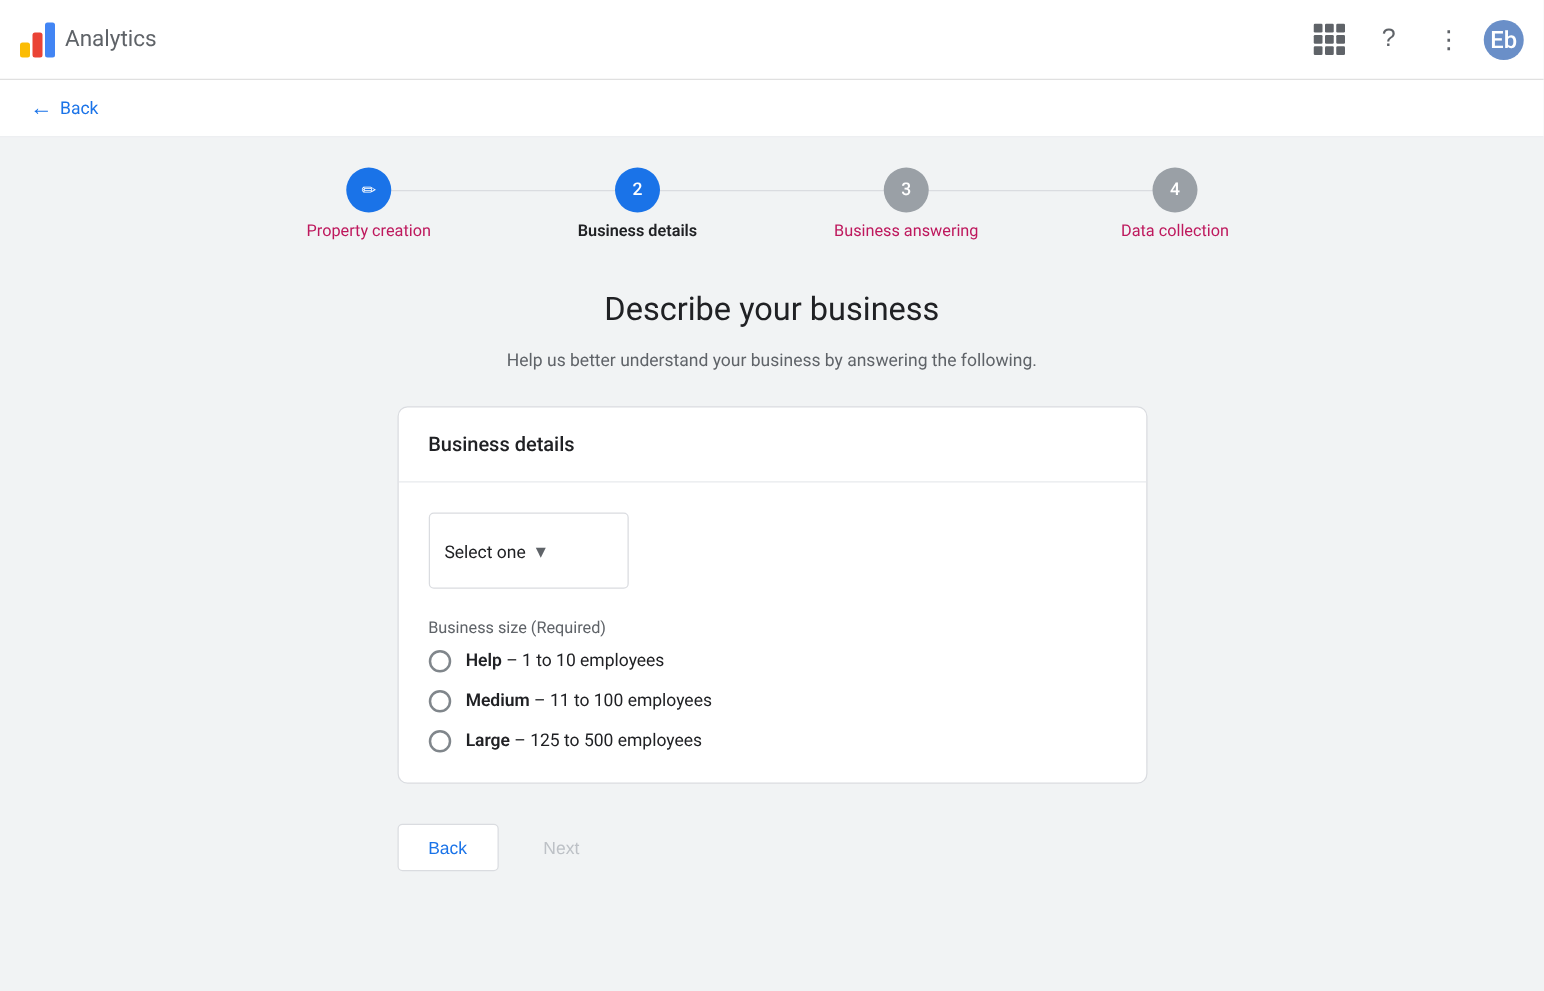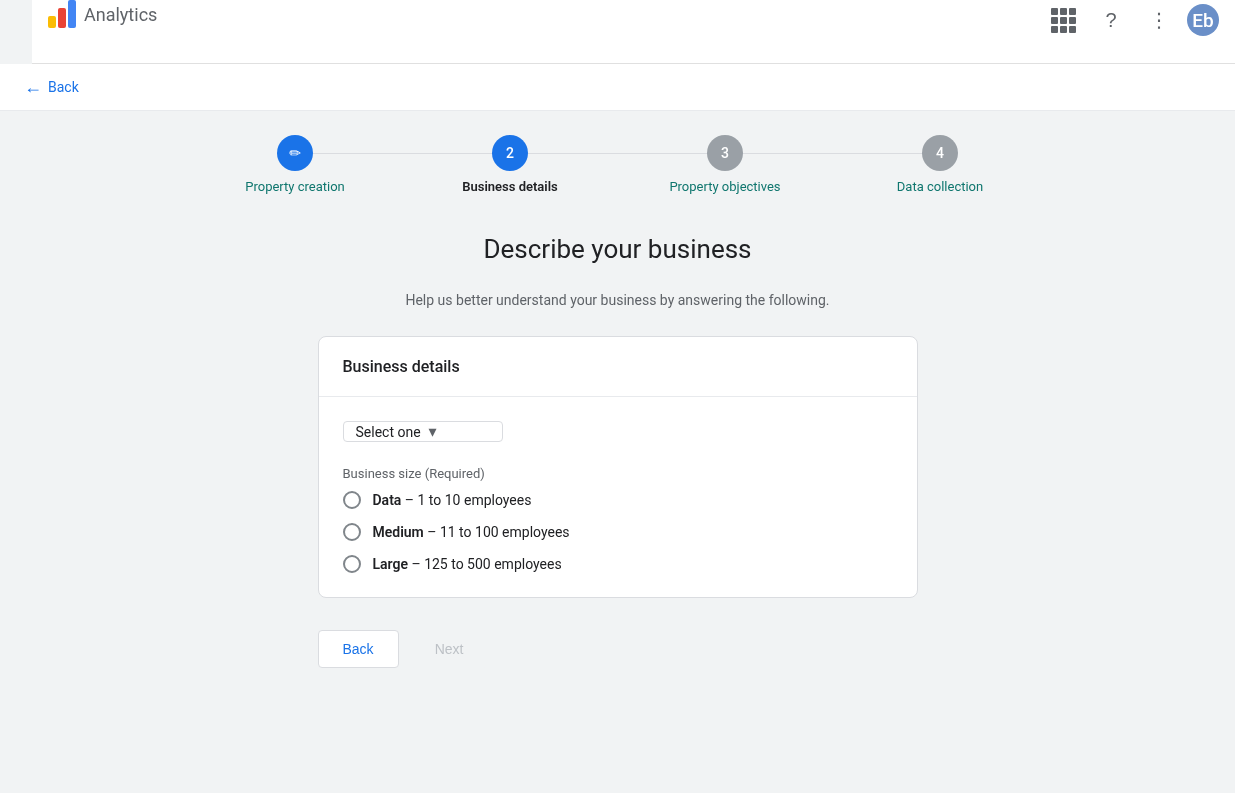--- a/index.html
+++ b/index.html
@@ -3,25 +3,24 @@
   <meta charset="utf-8">
   <style>
     * { box-sizing: border-box; margin: 0; padding: 0; }
     body { font-family: 'Google Sans', Roboto, Arial, sans-serif; background: #f1f3f4; color: #202124; font-size: 14px; }
 
     
     .header {
       background: #fff;
       height: 64px;
       display: flex;
-      align-items: flex-start;
+      align-items: center;
       padding: 0 16px;
       border-bottom: 1px solid #e0e0e0;
       position: relative;
-      margin-left: 32px;
     }
     .header-logo {
       display: flex;
       align-items: center;
       gap: 8px;
     }
     .logo-icon {
       display: flex;
       align-items: flex-end;
       gap: 2px;
@@ -139,30 +138,30 @@
       z-index: 1;
       position: relative;
     }
     .step-circle.completed { background: #1a73e8; color: #fff; }
     .step-circle.active { background: #1a73e8; color: #fff; }
     .step-circle.inactive { background: #9aa0a6; color: #fff; }
     .step-label {
       margin-top: 8px;
       font-size: 13px;
       text-align: center;
-      color: #0f766e;
+      color: #be185d;
     }
     .step-label.active { color: #202124; font-weight: 600; }
 
     
     .page-title {
       font-size: 26px;
       font-weight: 400;
       color: #202124;
-      margin-bottom: 28px;
+      margin-bottom: 18px;
       text-align: center;
     }
     .page-subtitle {
       font-size: 14px;
       color: #5f6368;
       margin-bottom: 28px;
       text-align: left;
     }
 
     
@@ -187,24 +186,24 @@
 
     
     .field-label {
       font-size: 13px;
       color: #5f6368;
       margin-bottom: 10px;
     }
     .select-wrapper {
       position: relative;
       display: inline-flex;
-      align-items: center;
+      align-items: flex-end;
       border: 1px solid #dadce0;
       border-radius: 4px;
-      padding: 0 12px;
+      padding: 20px 12px;
       cursor: pointer;
       min-width: 160px;
       gap: 8px;
       background: #fff;
       color: #202124;
       font-size: 14px;
     }
     .dropdown-arrow { color: #5f6368; font-size: 16px; }
 
     .business-size-section { margin-top: 24px; }
@@ -316,21 +315,21 @@
         <span>2</span>
       </div>
       <span class="step-label active">Business details</span>
       <div class="step-connector"></div>
     </div>
 
     <div class="step">
       <div class="step-circle inactive">
         <span>3</span>
       </div>
-      <span class="step-label">Property objectives</span>
+      <span class="step-label">Business answering</span>
       <div class="step-connector"></div>
     </div>
 
     <div class="step">
       <div class="step-circle inactive">
         <span>4</span>
       </div>
       <span class="step-label">Data collection</span>
     </div>
   </div>
@@ -349,21 +348,21 @@
         </div>
       </div>
 
       <div class="business-size-section">
         <div class="field-label">Business size (Required)</div>
         <div class="radio-group">
 
           <label class="radio-item">
             <div class="radio-circle"></div>
             <span>
-              <span class="radio-label-bold">Data</span><span> – 1 to 10 employees</span>
+              <span class="radio-label-bold">Help</span><span> – 1 to 10 employees</span>
             </span>
           </label>
 
           <label class="radio-item">
             <div class="radio-circle"></div>
             <span>
               <span class="radio-label-bold">Medium</span><span> – 11 to 100 employees</span>
             </span>
           </label>
 

